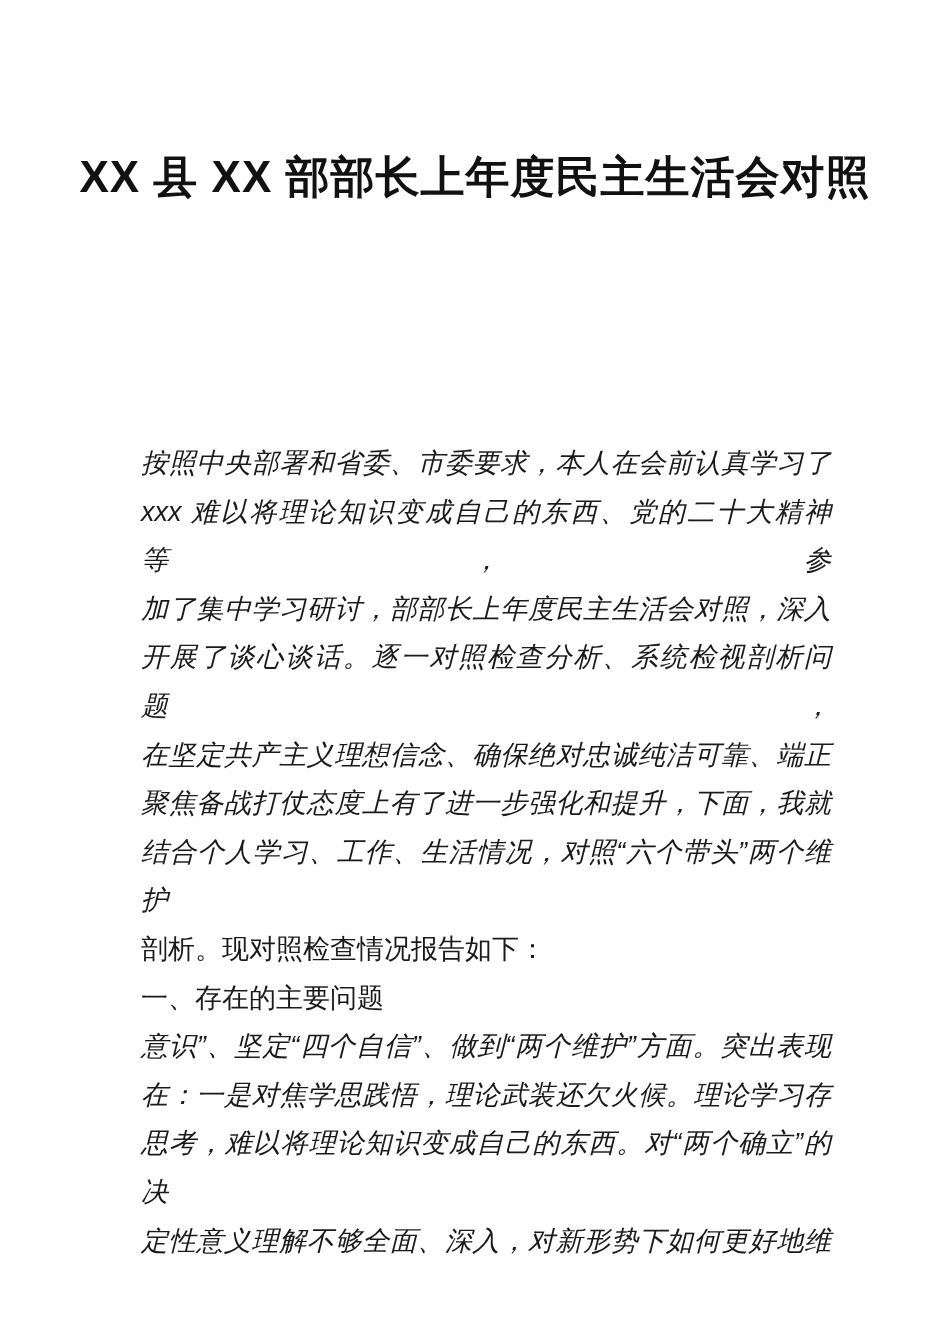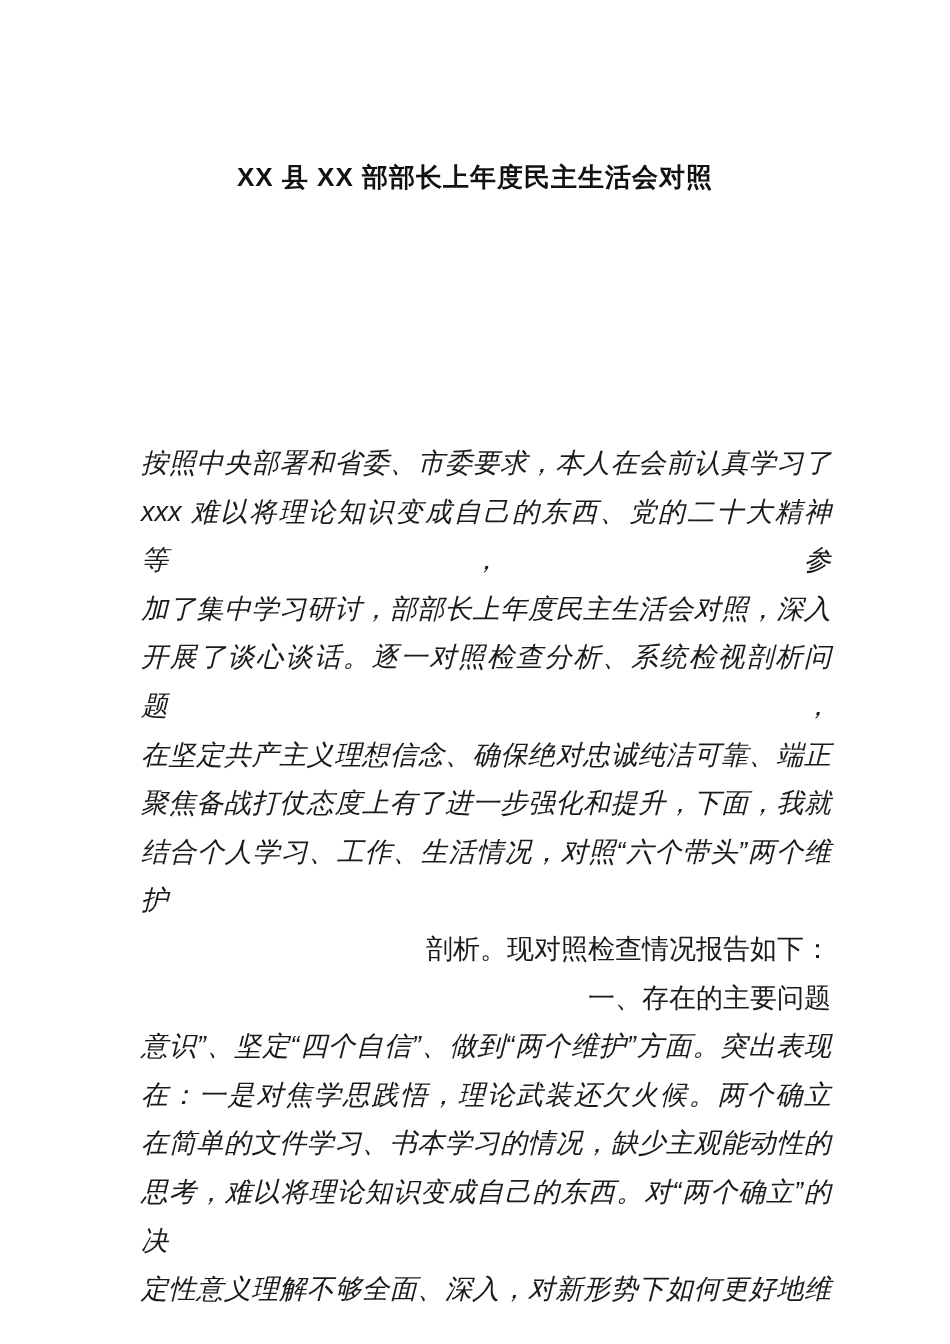--- a/index.html
+++ b/index.html
@@ -16,40 +16,40 @@
     overflow: hidden;
     color: #161616;
   }
   .doc-title {
     position: absolute;
     top: 106px;
     left: 0;
     right: 0;
     margin: 0;
     text-align: center;
-    font-size: 26px;
+    font-size: 44px;
     font-weight: 700;
     line-height: 142px;
     color: #111111;
     letter-spacing: 1px;
   }
   .doc-title .title-line {
     display: block;
   }
   .doc-body {
     position: absolute;
     top: 439px;
     left: 141px;
     width: 690px;
     font-size: 27px;
     line-height: 48.6px;
     color: #1a1a1a;
   }
   .doc-body .line {
-    text-align: right;
+    text-align: left;
     white-space: normal;
   }
   .doc-body .line.fill {
     text-align: justify;
     text-align-last: justify;
     font-style: italic;
   }
 </style>
 </head>
 <body>
@@ -62,18 +62,17 @@
       <div class="line fill">按照中央部署和省委、市委要求，本人在会前认真学习了</div>
       <div class="line fill">xxx 难以将理论知识变成自己的东西、党的二十大精神等，参</div>
       <div class="line fill">加了集中学习研讨，部部长上年度民主生活会对照，深入</div>
       <div class="line fill">开展了谈心谈话。逐一对照检查分析、系统检视剖析问题，</div>
       <div class="line fill">在坚定共产主义理想信念、确保绝对忠诚纯洁可靠、端正</div>
       <div class="line fill">聚焦备战打仗态度上有了进一步强化和提升，下面，我就</div>
       <div class="line fill">结合个人学习、工作、生活情况，对照“六个带头”两个维护</div>
       <div class="line">剖析。现对照检查情况报告如下：</div>
       <div class="line">一、存在的主要问题</div>
       <div class="line fill">意识”、坚定“四个自信”、做到“两个维护”方面。突出表现</div>
-      <div class="line fill">在：一是对焦学思践悟，理论武装还欠火候。两个确立</div>
-      <div class="line fill">在简单的文件学习、书本学习的情况，缺少主观能动性的</div>
+      <div class="line fill">在：一是对焦学思践悟，理论武装还欠火候。理论学习存</div>
       <div class="line fill">思考，难以将理论知识变成自己的东西。对“两个确立”的决</div>
       <div class="line fill">定性意义理解不够全面、深入，对新形势下如何更好地维</div>
     </div>
 </div>
 
 </body></html>

